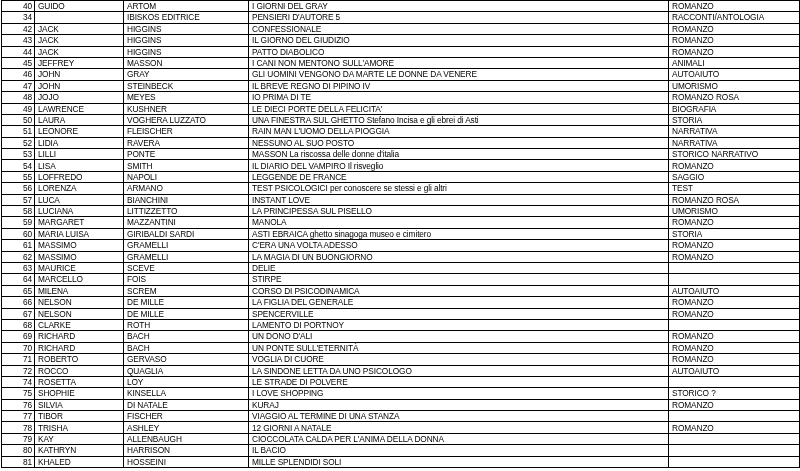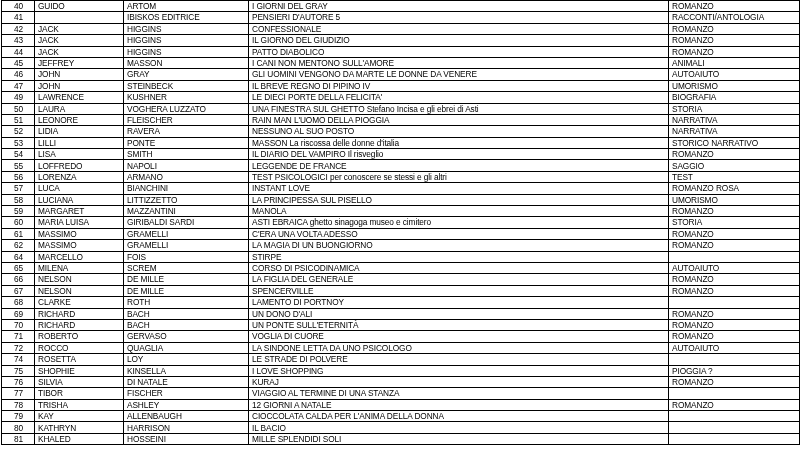--- a/index.html
+++ b/index.html
@@ -39,21 +39,21 @@
     border: 1px solid #000000;
     padding: 0px 2px 0px 3px;
     height: 10.4px;
     vertical-align: middle;
     white-space: nowrap;
     overflow: hidden;
     text-overflow: clip;
     letter-spacing: -0.1px;
   }
   td.num {
-    text-align: center;
+    text-align: right;
     padding-left: 3px;
   }
 </style>
 </head>
 <body>
 
 <div id="sheet">
   <table class="booklist">
     <colgroup>
       <col class="c-num">
@@ -64,21 +64,21 @@
     </colgroup>
     <tbody>
         <tr>
           <td class="num">40</td>
           <td>GUIDO</td>
           <td>ARTOM</td>
           <td>I GIORNI DEL GRAY</td>
           <td>ROMANZO</td>
         </tr>
         <tr>
-          <td class="num">41</td>
+          <td class="num">34</td>
           <td></td>
           <td>IBISKOS EDITRICE</td>
           <td>PENSIERI D'AUTORE 5</td>
           <td>RACCONTI/ANTOLOGIA</td>
         </tr>
         <tr>
           <td class="num">42</td>
           <td>JACK</td>
           <td>HIGGINS</td>
           <td>CONFESSIONALE</td>
@@ -113,20 +113,27 @@
           <td>AUTOAIUTO</td>
         </tr>
         <tr>
           <td class="num">47</td>
           <td>JOHN</td>
           <td>STEINBECK</td>
           <td>IL BREVE REGNO DI PIPINO IV</td>
           <td>UMORISMO</td>
         </tr>
         <tr>
+          <td class="num">48</td>
+          <td>JOJO</td>
+          <td>MEYES</td>
+          <td>IO PRIMA DI TE</td>
+          <td>ROMANZO ROSA</td>
+        </tr>
+        <tr>
           <td class="num">49</td>
           <td>LAWRENCE</td>
           <td>KUSHNER</td>
           <td>LE DIECI PORTE DELLA FELICITA'</td>
           <td>BIOGRAFIA</td>
         </tr>
         <tr>
           <td class="num">50</td>
           <td>LAURA</td>
           <td>VOGHERA LUZZATO</td>
@@ -211,20 +218,27 @@
           <td>ROMANZO</td>
         </tr>
         <tr>
           <td class="num">62</td>
           <td>MASSIMO</td>
           <td>GRAMELLI</td>
           <td>LA MAGIA DI UN BUONGIORNO</td>
           <td>ROMANZO</td>
         </tr>
         <tr>
+          <td class="num">63</td>
+          <td>MAURICE</td>
+          <td>SCEVE</td>
+          <td>DELIE</td>
+          <td></td>
+        </tr>
+        <tr>
           <td class="num">64</td>
           <td>MARCELLO</td>
           <td>FOIS</td>
           <td>STIRPE</td>
           <td></td>
         </tr>
         <tr>
           <td class="num">65</td>
           <td>MILENA</td>
           <td>SCREM</td>
@@ -285,21 +299,21 @@
           <td>ROSETTA</td>
           <td>LOY</td>
           <td>LE STRADE DI POLVERE</td>
           <td></td>
         </tr>
         <tr>
           <td class="num">75</td>
           <td>SHOPHIE</td>
           <td>KINSELLA</td>
           <td>I LOVE SHOPPING</td>
-          <td>PIOGGIA ?</td>
+          <td>STORICO ?</td>
         </tr>
         <tr>
           <td class="num">76</td>
           <td>SILVIA</td>
           <td>DI NATALE</td>
           <td>KURAJ</td>
           <td>ROMANZO</td>
         </tr>
         <tr>
           <td class="num">77</td>

